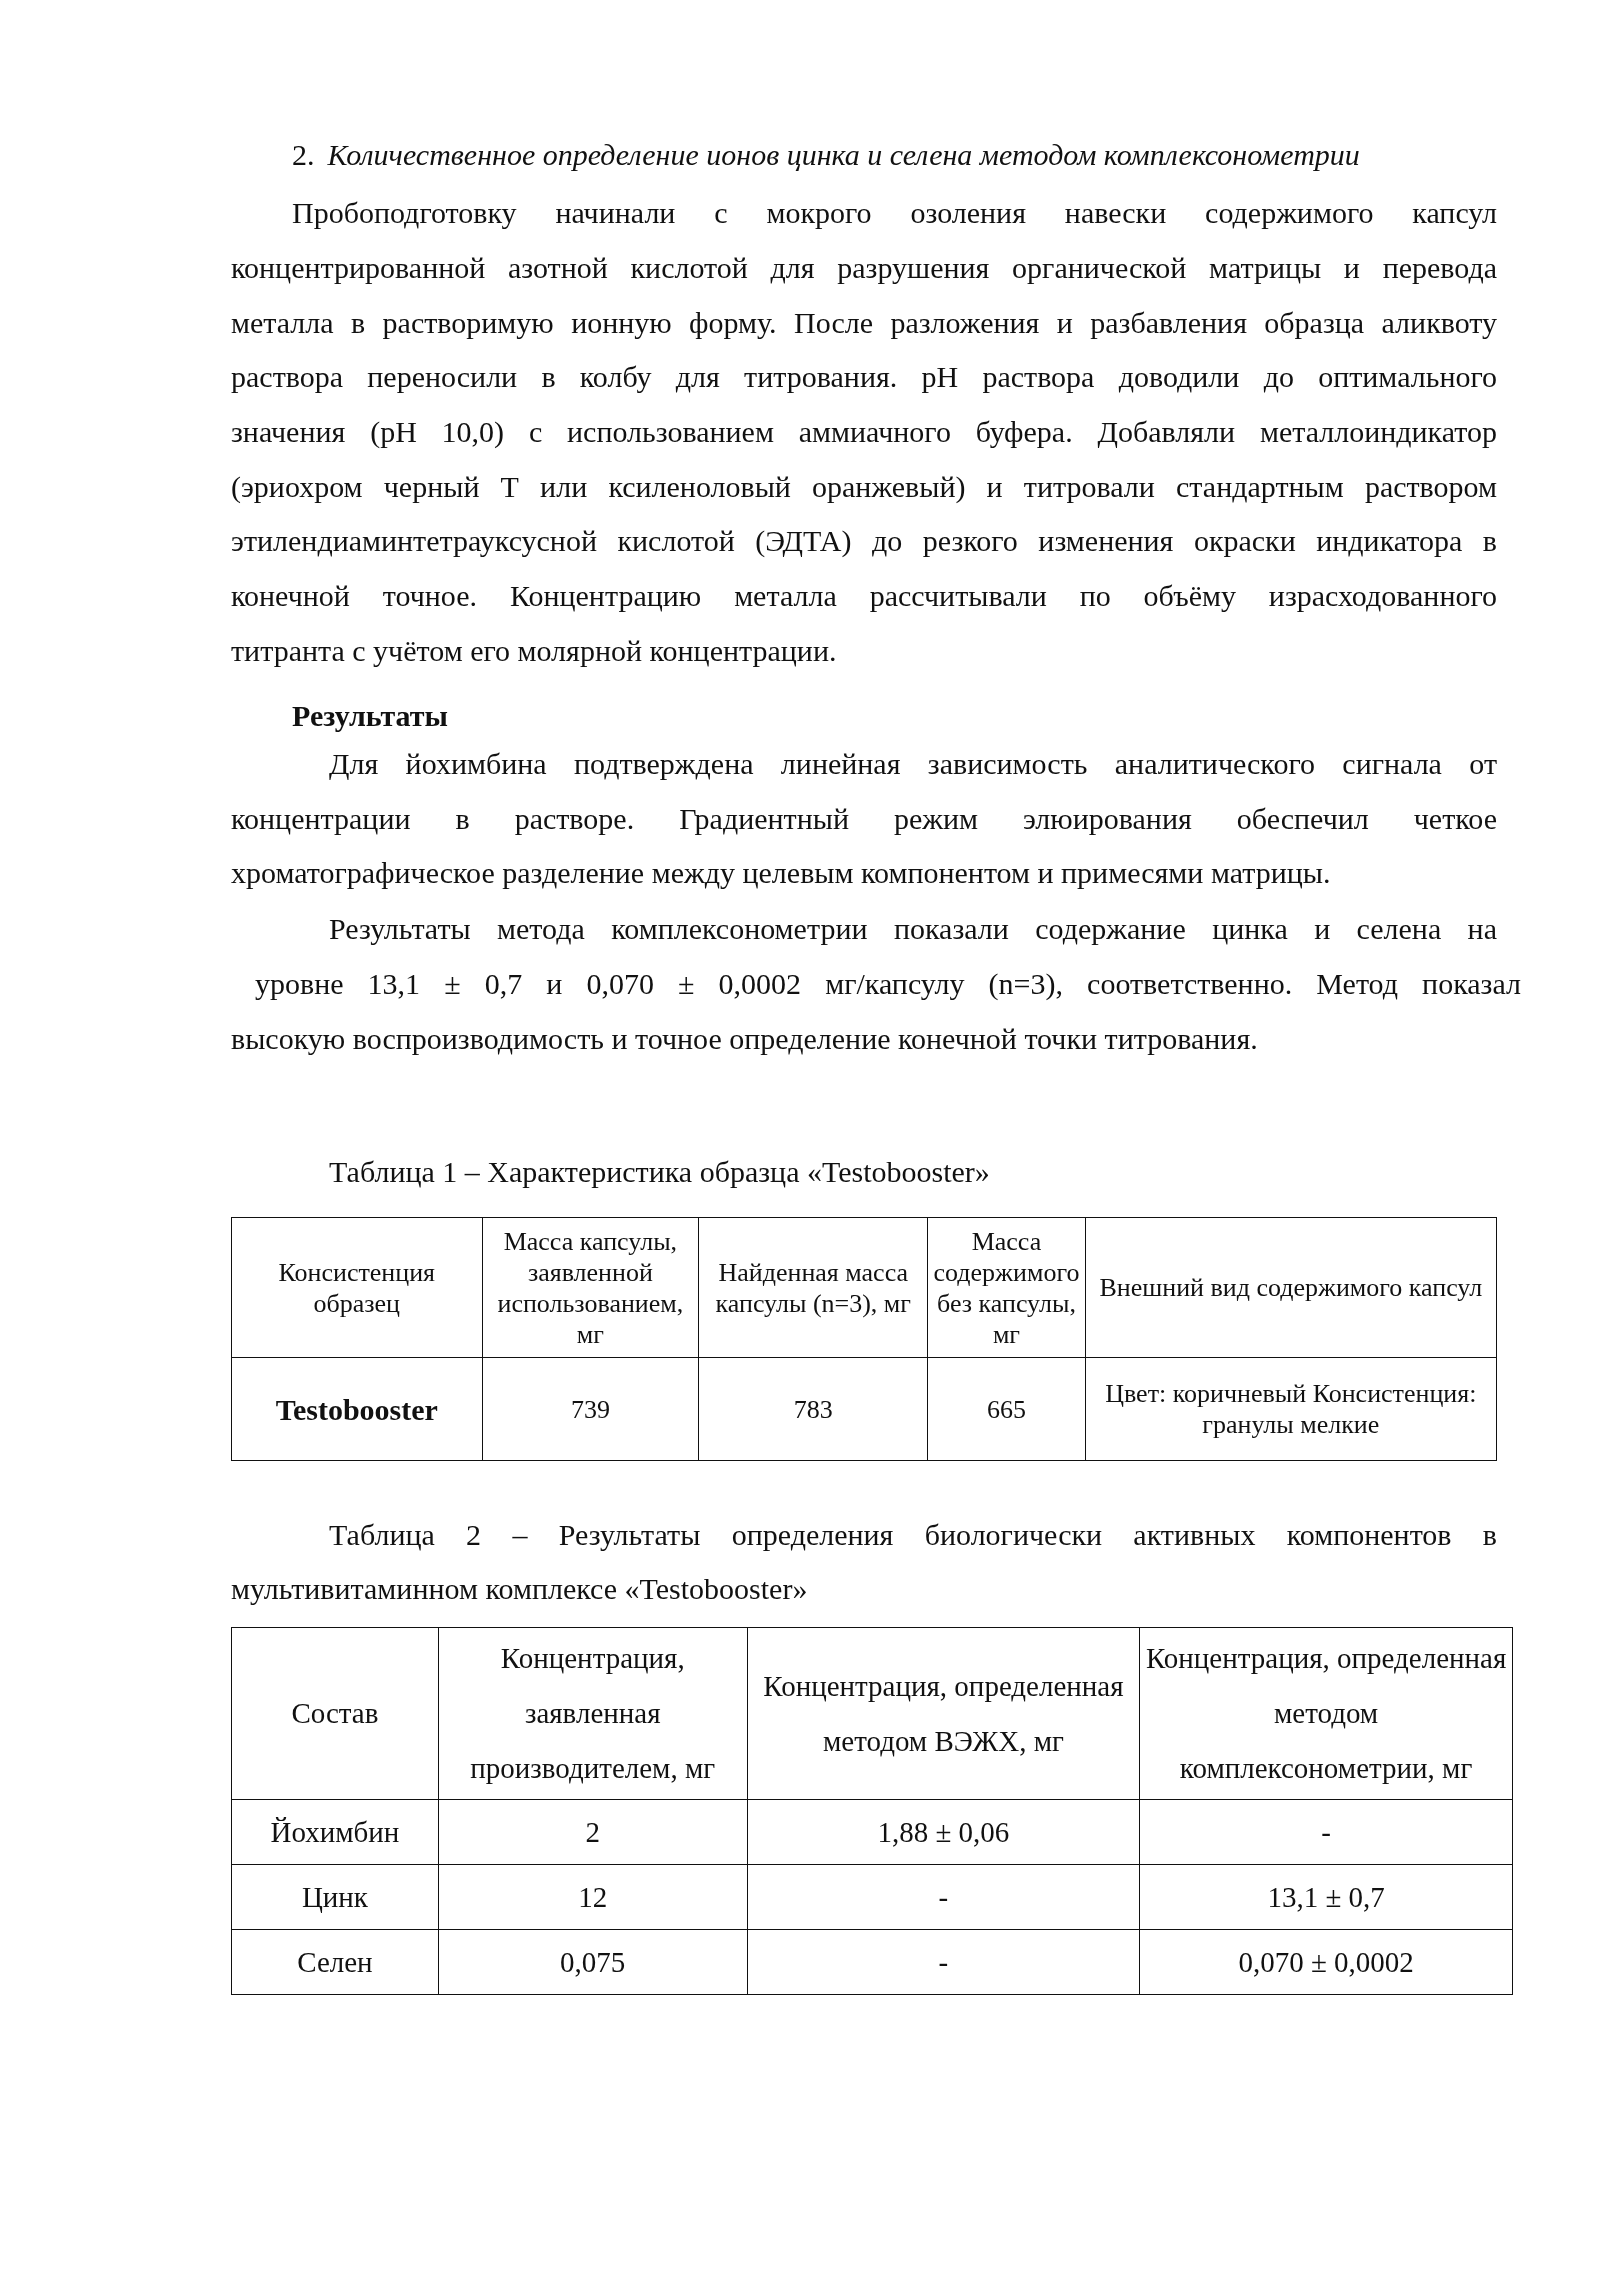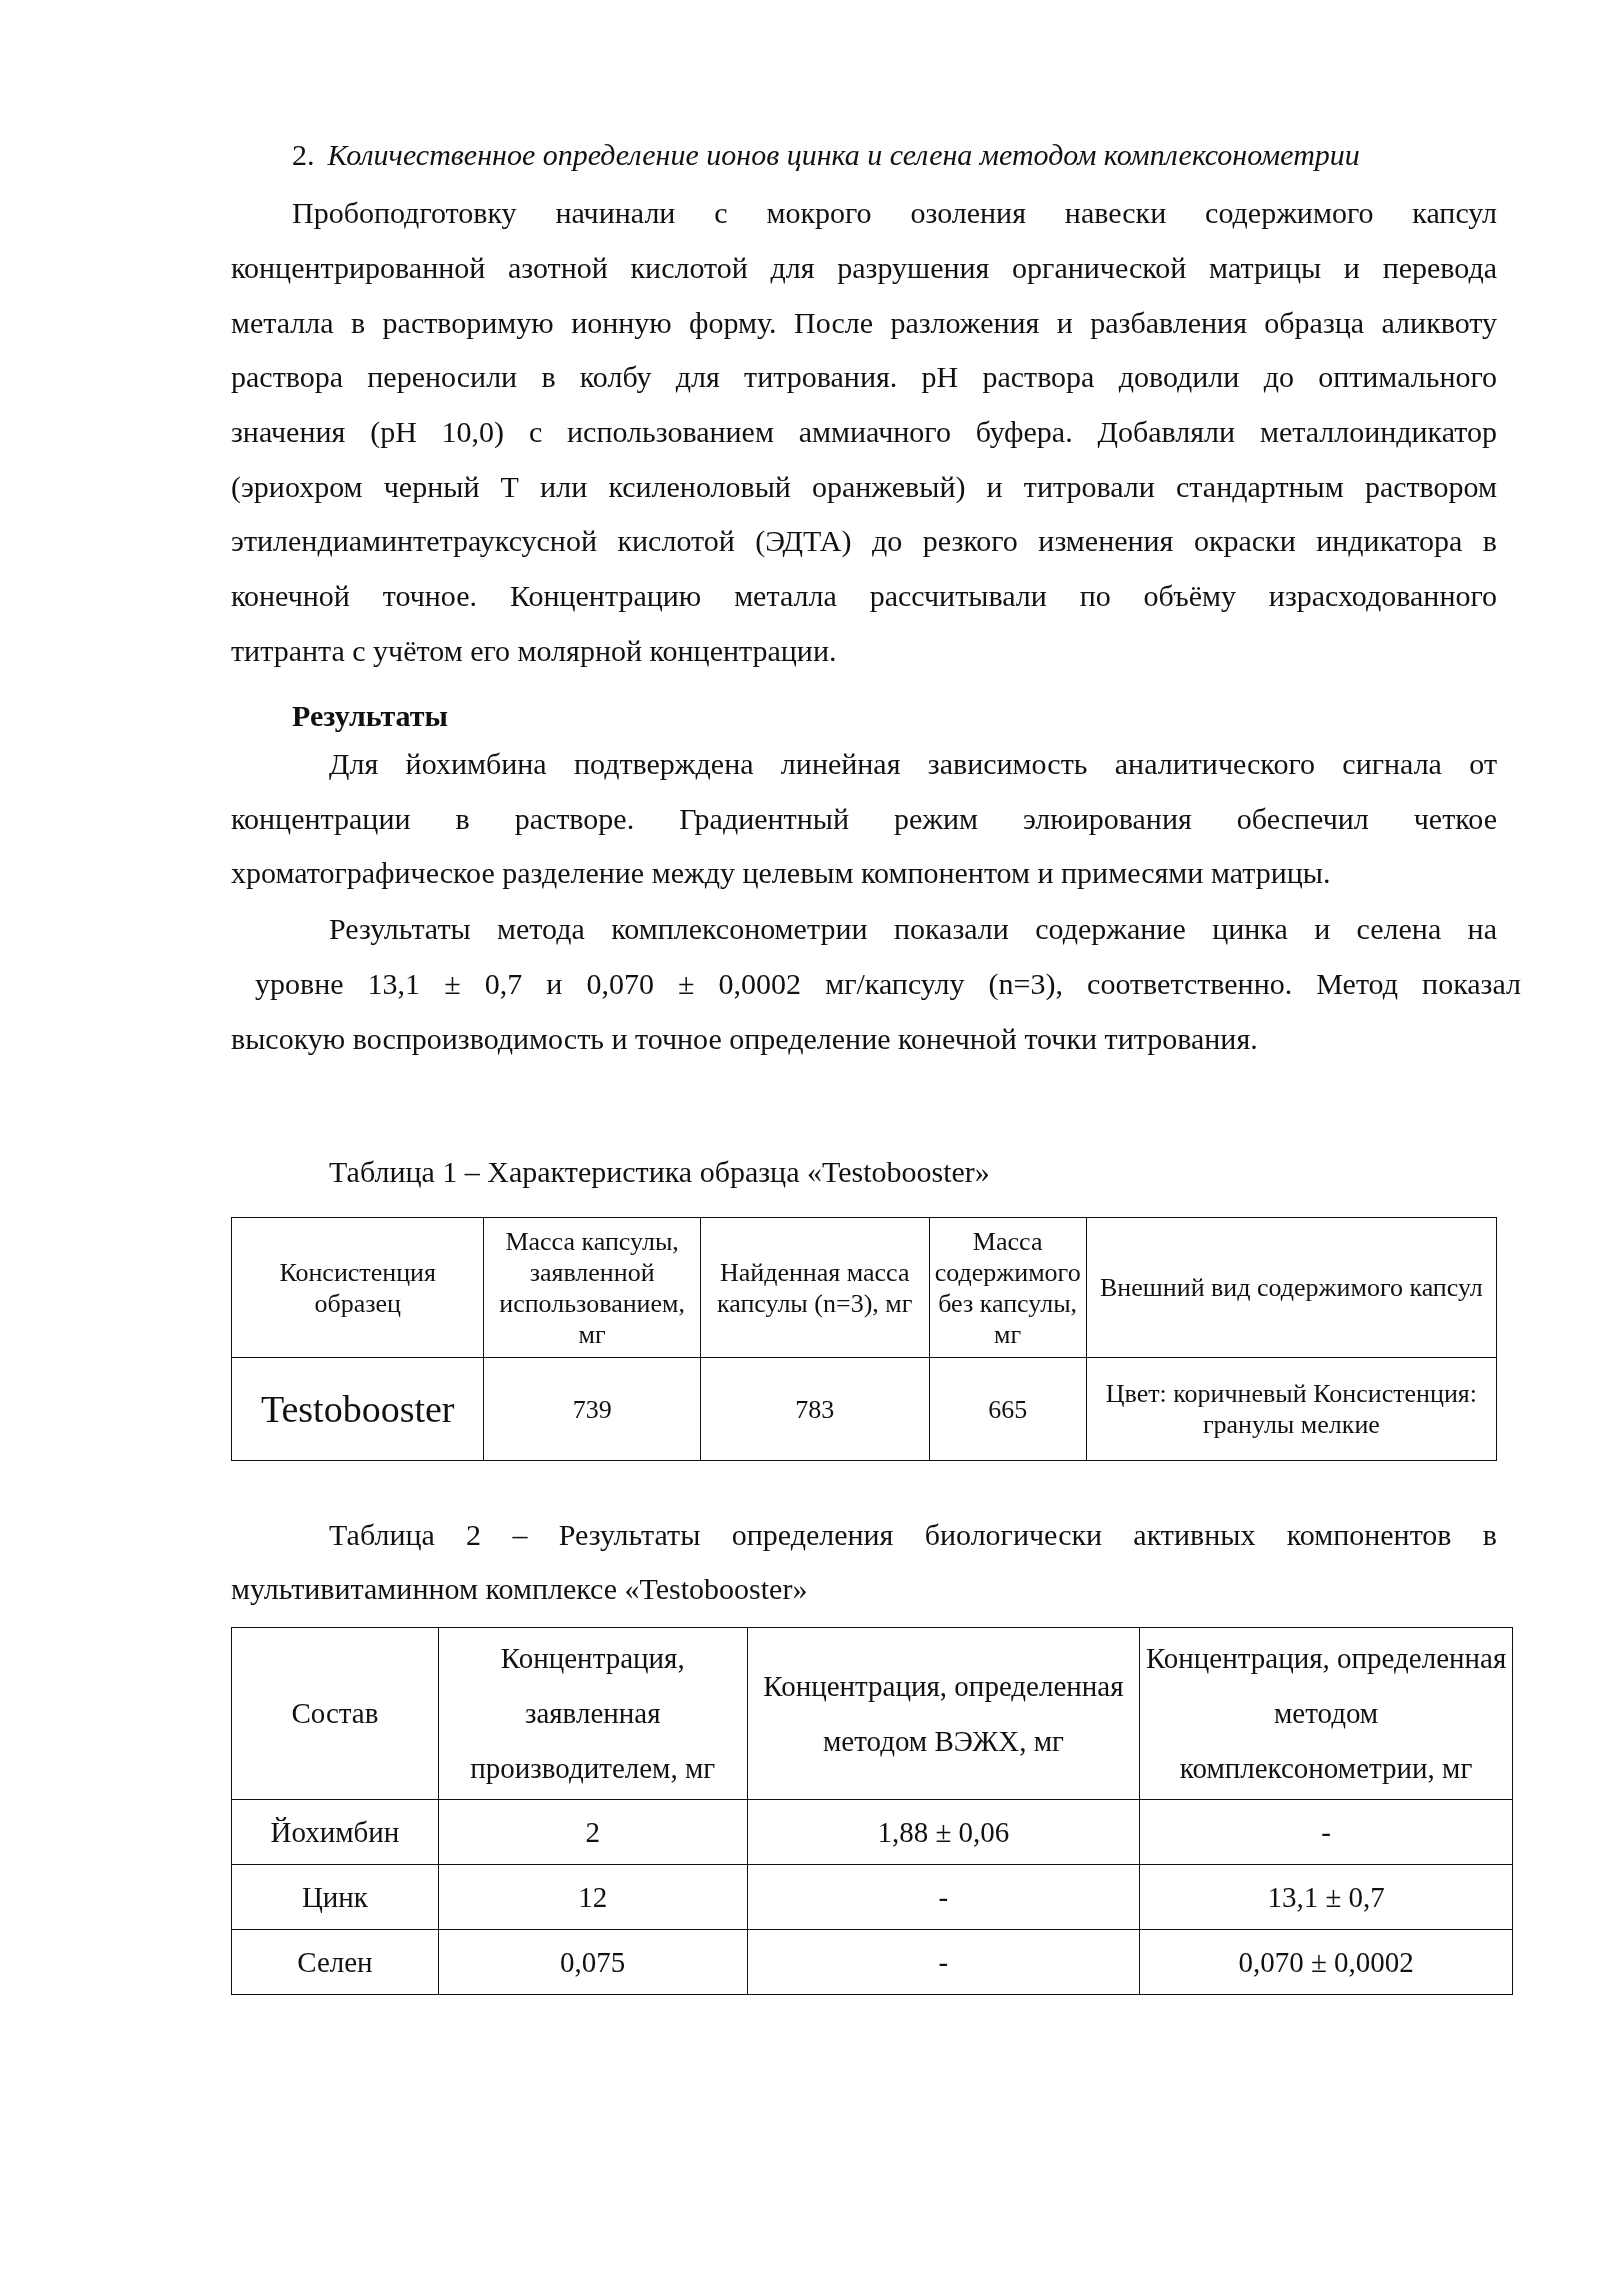--- a/index.html
+++ b/index.html
@@ -62,21 +62,21 @@
     </colgroup>
     <tbody>
         <tr style="height:140px;">
       <th>Консистенция образец</th>
       <th>Масса капсулы, заявленной использованием, мг</th>
       <th>Найденная масса капсулы (n=3), мг</th>
       <th>Масса содержимого без капсулы, мг</th>
       <th>Внешний вид содержимого капсул</th>
     </tr>
     <tr style="height:103px;">
-      <td style="font-size:38px;">Testobooster</td>
+      <td style="font-size:30px;font-weight:bold;">Testobooster</td>
       <td>739</td>
       <td>783</td>
       <td>665</td>
       <td>Цвет: коричневый Консистенция: гранулы мелкие</td>
     </tr>
   </tbody>
     </table>
 
   <div class="line just" style="left:329px;top:1517px;width:1168px;">Таблица 2 – Результаты определения биологически активных компонентов в</div>
   <div class="line" style="left:231px;top:1571px;">мультивитаминном комплексе «Testobooster»</div>

